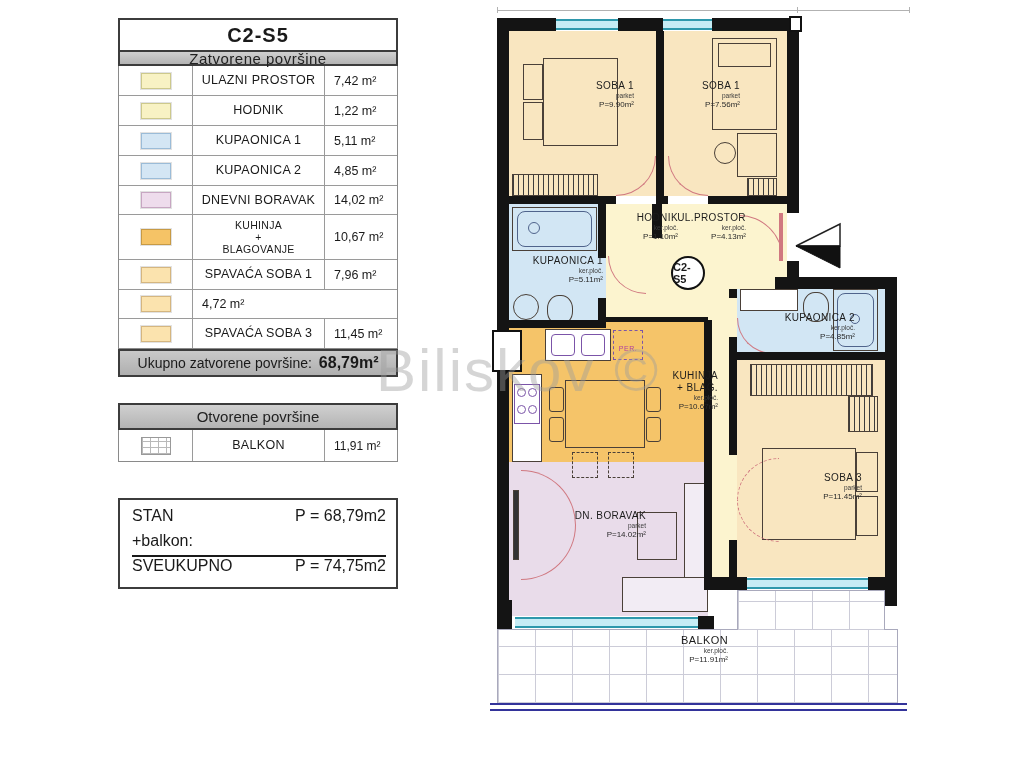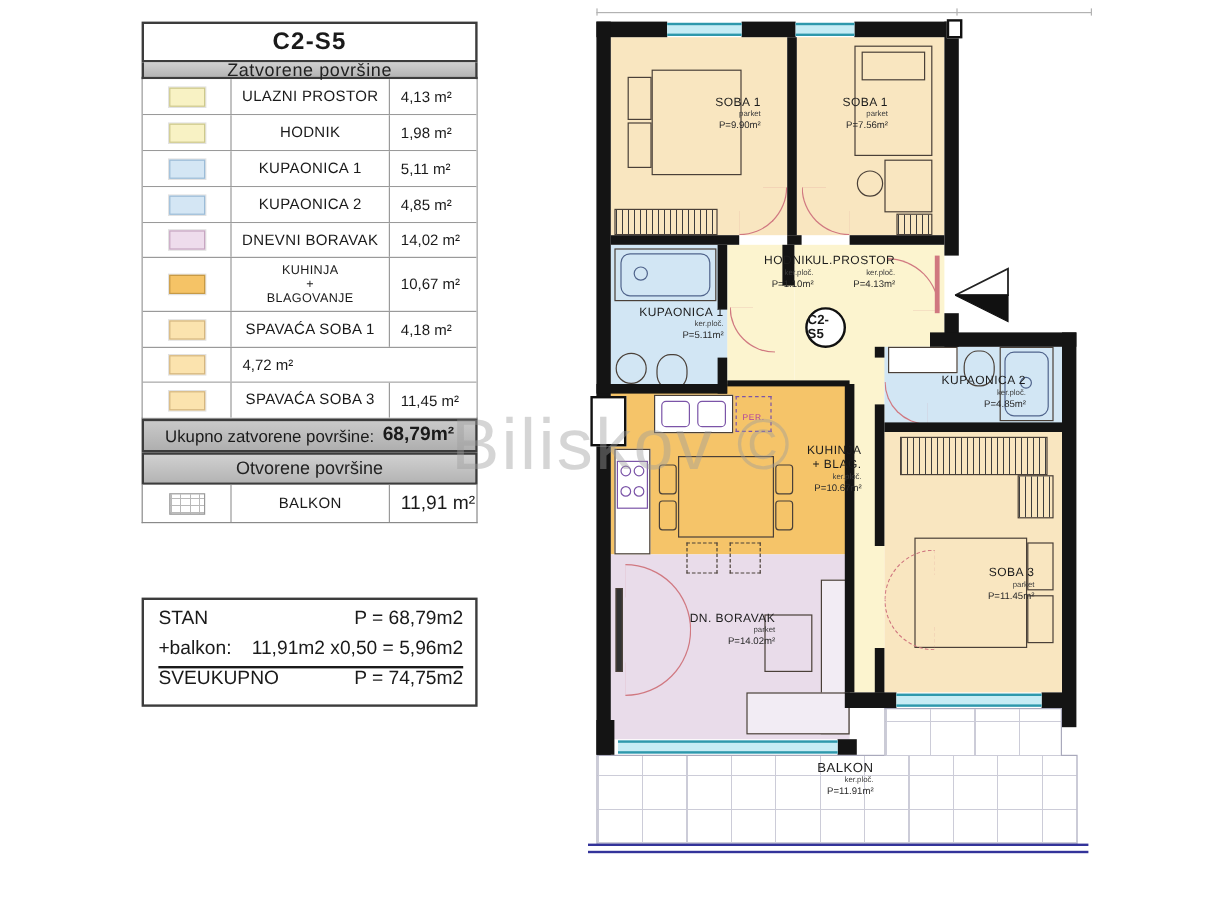--- a/index.html
+++ b/index.html
@@ -17,21 +17,21 @@
   .sw-blue{background:#d4e6f4;border-color:#9bbcd8}
   .sw-pink{background:#eedcec;border-color:#c7a6c2}
   .sw-orange{background:#f5c366;border-color:#c79a45}
   .sw-peach{background:#fbe3ae;border-color:#d5b67f}
   .sw-grid{width:30px;height:18px;border:1px solid #999;background-color:#fff;background-image:repeating-linear-gradient(0deg,#b9b9b9 0,#b9b9b9 1px,transparent 1px,transparent 6px),repeating-linear-gradient(90deg,#b9b9b9 0,#b9b9b9 1px,transparent 1px,transparent 8px)}
   .lname{flex:1;display:flex;flex-direction:column;align-items:center;justify-content:center;font-size:12.5px;border-right:1px solid #9a9a9a;text-align:center;letter-spacing:.3px;line-height:1.15}
   .lname .small{font-size:10.5px}
   .lval{width:72px;display:flex;align-items:center;padding-left:9px;font-size:12.5px}
   .ltotal{height:28px;border:2px solid #3c3c3c;background:linear-gradient(#c9c9c9,#afafaf);display:flex;align-items:center;justify-content:center;gap:7px;font-size:14px}
   .ltotal b{font-size:16px}
-  .lhead2{height:27px;border:2px solid #3c3c3c;background:linear-gradient(#d0d0d0,#b4b4b4);display:flex;align-items:center;justify-content:center;font-size:15px;color:#222}
+  .lhead2{margin-top:26px;height:27px;border:2px solid #3c3c3c;background:linear-gradient(#d0d0d0,#b4b4b4);display:flex;align-items:center;justify-content:center;font-size:15px;color:#222}
   .lrow-open{display:flex;border:1px solid #8a8a8a;border-top:none;background:#fff;height:32px}
   #sumbox{position:absolute;left:118px;top:498px;width:280px;height:91px;border:2px solid #3c3c3c;background:#fff;z-index:50;padding:7px 10px 0 12px;font-size:16px}
   .srow{display:flex;justify-content:space-between;align-items:baseline;height:25px}
   .srow.u{border-bottom:2px solid #1a1a1a}
   
   .room{position:absolute;z-index:1}
   .bg-wheat{background:#f9e6c0}.bg-yellow{background:#fcf4cf}.bg-blue{background:#d2e6f4}.bg-orange{background:#f5c469}.bg-lav{background:#e9dcea}
   .wall{position:absolute;background:#141414;z-index:30}
   .win{position:absolute;background:#c6ecf5;border-top:2px solid #2e98ac;border-bottom:2px solid #2e98ac;z-index:35}
   .furn{position:absolute;border:1px solid #4a4038;z-index:10;background:transparent}
@@ -62,28 +62,28 @@
 
 <div id="legend">
   <div class="ltitle">C2-S5</div>
   <div class="lhead">Zatvorene površine</div>
   <div class="ltable">
     <div class="lrow" style="height:30px">
       <div class="lsw">
           <div class="sw sw-yellow"></div>
         </div>
       <div class="lname">ULAZNI PROSTOR</div>
-      <div class="lval">4,13 m²</div>
+      <div class="lval">7,42 m²</div>
     </div>
     <div class="lrow" style="height:30px">
       <div class="lsw">
           <div class="sw sw-yellow"></div>
         </div>
       <div class="lname">HODNIK</div>
-      <div class="lval">1,98 m²</div>
+      <div class="lval">1,22 m²</div>
     </div>
     <div class="lrow" style="height:30px">
       <div class="lsw">
           <div class="sw sw-blue"></div>
         </div>
       <div class="lname">KUPAONICA 1</div>
       <div class="lval">5,11 m²</div>
     </div>
     <div class="lrow" style="height:30px">
       <div class="lsw">
@@ -108,21 +108,21 @@
         <span class="small">+</span>
         <span class="small">BLAGOVANJE</span>
       </div>
       <div class="lval">10,67 m²</div>
     </div>
     <div class="lrow" style="height:30px">
       <div class="lsw">
           <div class="sw sw-peach"></div>
         </div>
       <div class="lname">SPAVAĆA SOBA 1</div>
-      <div class="lval">4,18 m²</div>
+      <div class="lval">7,96 m²</div>
     </div>
     <div class="lrow" style="height:29px">
       <div class="lsw">
           <div class="sw sw-peach"></div>
         </div>
       <div class="lval">4,72 m²</div>
     </div>
     <div class="lrow" style="height:29px">
       <div class="lsw">
           <div class="sw sw-peach"></div>
@@ -134,32 +134,31 @@
   <div class="ltotal">
     <span>Ukupno zatvorene površine:</span>
     <b>68,79m²</b>
   </div>
   <div class="lhead2">Otvorene površine</div>
   <div class="lrow-open">
     <div class="lsw">
         <div class="sw-grid"></div>
       </div>
     <div class="lname">BALKON</div>
-    <div class="lval" style="font-size:16px">11,91 m²</div>
+    <div class="lval" style="font-size:12px">11,91 m²</div>
   </div>
 </div>
 
 <div id="sumbox">
   <div class="srow">
     <span>STAN</span>
     <span>P = 68,79m2</span>
   </div>
   <div class="srow u">
     <span>+balkon:</span>
-    <span>11,91m2 x0,50 =  5,96m2</span>
   </div>
   <div class="srow">
     <span>SVEUKUPNO</span>
     <span>P = 74,75m2</span>
   </div>
 </div>
 
 <div id="plan">
 
   <div id="dim"></div>

